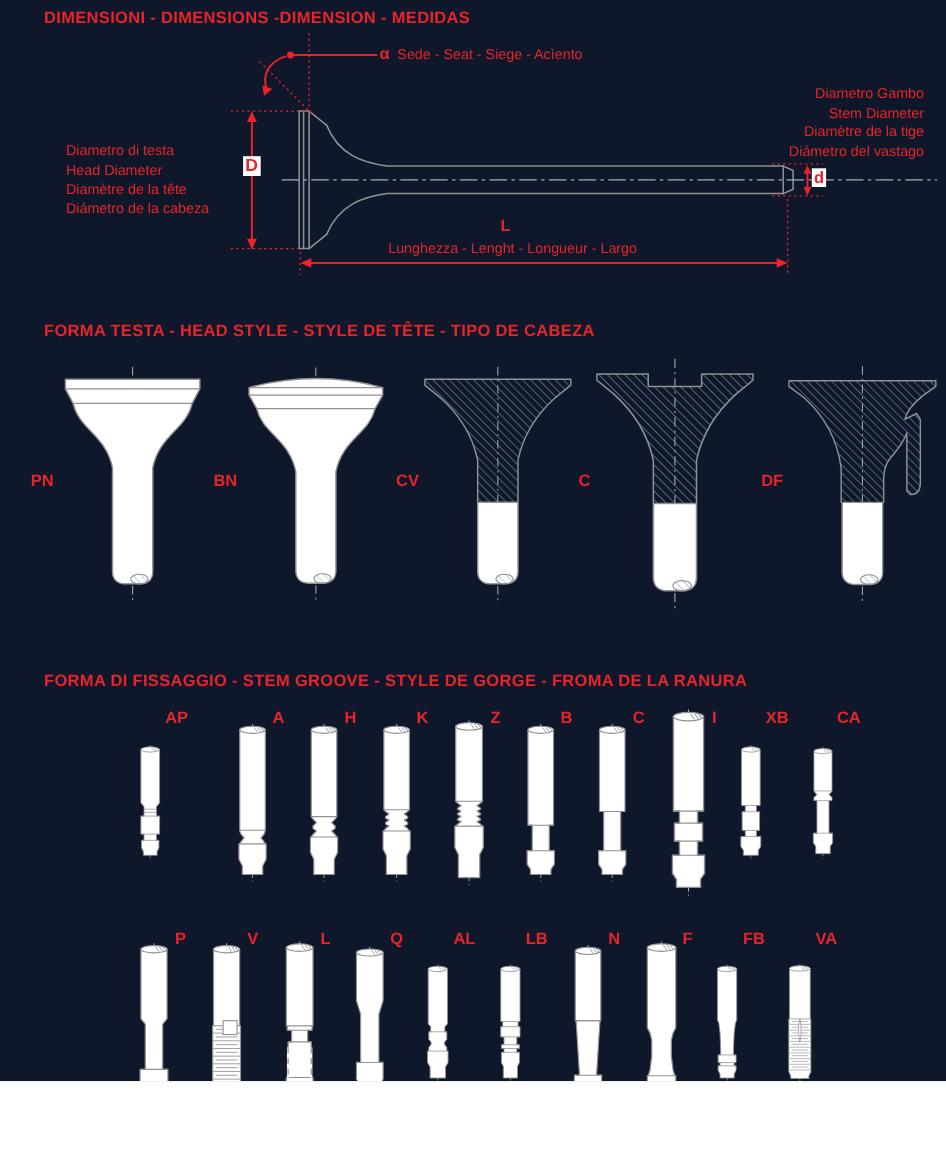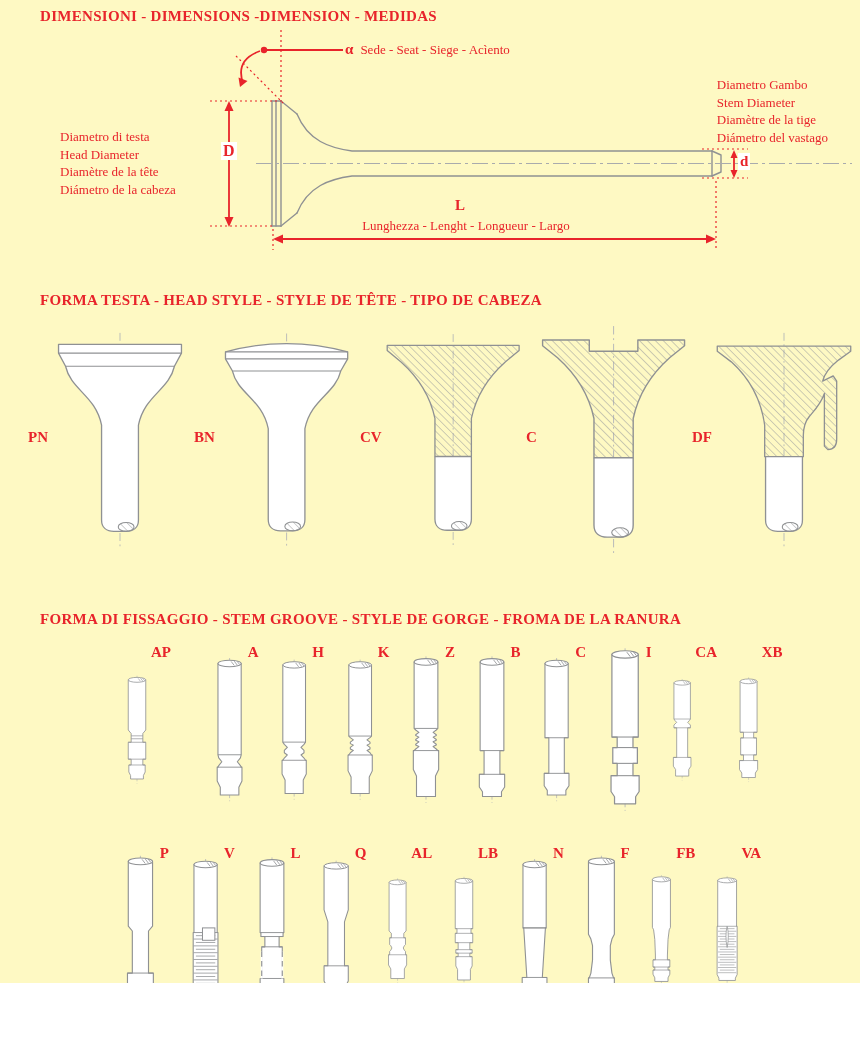--- a/index.html
+++ b/index.html
@@ -1,17 +1,17 @@
 <!DOCTYPE html>
 <html><head>
 <meta charset="utf-8">
 <style>
   html,body{margin:0;padding:0;background:#fff;}
-  .page{position:relative;width:860px;height:983px;background:#fef9c3;overflow:hidden;
-        font-family:Liberation Serif, serif;}
+  .page{position:relative;width:860px;height:983px;background:#0f172a;overflow:hidden;
+        font-family:Liberation Sans, sans-serif;}
   .sec-title{position:absolute;font-size:15px;font-weight:bold;color:#e8242b;letter-spacing:.3px;white-space:nowrap;}
   .red-label{color:#e8242b;font-size:13px;font-weight:500;line-height:17.5px;white-space:nowrap;}
   .dim-sym{position:absolute;color:#e8242b;font-weight:bold;font-size:16px;background:#fff;padding:0 2px;}
   .abs{position:absolute;}
   .fig-label{font-size:15px;font-weight:bold;color:#e8242b;text-align:center;}
   .head-row{position:absolute;top:315px;left:28px;display:flex;gap:2px;}
   .head-fig{width:164px;display:flex;align-items:center;}
   .head-fig .fig-label{margin-bottom:5px;height:18px;}
   .stem-row{position:absolute;display:flex;}
   .stem-fig{width:48px;display:flex;flex-direction:row;}
@@ -77,21 +77,21 @@
       <polygon points="273,239 283,234.5 283,243.5"></polygon>
       <polygon points="716,239 706,234.5 706,243.5"></polygon>
     </g>
   </svg>
 
   <div class="abs" style="left:345px;top:41px;display:flex;gap:7px;align-items:baseline;">
     <span style="color:#e8242b;font-weight:bold;font-size:15px;">α</span>
     <span class="red-label">Sede - Seat - Siege - Acìento</span>
   </div>
 
-  <div class="abs" style="right:32px;top:76px;">
+  <div class="abs" style="right:20px;top:76px;text-align:right;">
     <div class="red-label">Diametro Gambo</div>
     <div class="red-label">Stem Diameter</div>
     <div class="red-label">Diamètre de la tige</div>
     <div class="red-label">Diámetro del vastago</div>
   </div>
 
   <div class="abs" style="left:60px;top:128px;width:165px;text-align:left;">
     <div class="red-label">Diametro di testa</div>
     <div class="red-label">Head Diameter</div>
     <div class="red-label">Diamètre de la tête</div>
@@ -269,45 +269,45 @@
           <ellipse cx="0" cy="0" rx="15" ry="4.2" fill="#fff" stroke="#8f9193" stroke-width="1.3"></ellipse>
           <line x1="2" y1="-2.6" x2="6" y2="2.6" stroke="#8f9193" stroke-width="1"></line>
           <line x1="6" y1="-2.9" x2="10" y2="2.3" stroke="#8f9193" stroke-width="1"></line>
           <line x1="9.5" y1="-3" x2="13" y2="1.4" stroke="#8f9193" stroke-width="1"></line>
         </svg>
         <div class="fig-label">I</div>
       </div>
       <div class="stem-fig">
         <svg width="48" height="180" viewBox="-24 -8 48 188">
           <line x1="0" y1="-7" x2="0" y2="178" stroke="#b4b6b8" stroke-width="1" stroke-dasharray="7 3 1.5 3"></line>
-          <path d="M15,0 L15,66 L13,69 L10,72 L13,75 L15,77 L15,82 L10,82 L10,136 L16,136 L16,152 L12,158 L12,170 L-12,170 L-12,158 L-16,152 L-16,136 L-10,136 L-10,82 L-15,82 L-15,77 L-13,75 L-10,72 L-13,69 L-15,66 L-15,0 Z" fill="#fff" stroke="#8f9193" stroke-width="1.4" stroke-linejoin="round"></path>
-          <line x1="-15" y1="82" x2="15" y2="82" stroke="#8f9193" stroke-width="1.2"></line>
-          <line x1="-16" y1="136" x2="16" y2="136" stroke="#8f9193" stroke-width="1.2"></line>
-          <line x1="-15" y1="66" x2="15" y2="66" stroke="#8f9193" stroke-width="1.2"></line>
-          <ellipse cx="0" cy="0" rx="15" ry="4.2" fill="#fff" stroke="#8f9193" stroke-width="1.3"></ellipse>
-          <line x1="2" y1="-2.6" x2="6" y2="2.6" stroke="#8f9193" stroke-width="1"></line>
-          <line x1="6" y1="-2.9" x2="10" y2="2.3" stroke="#8f9193" stroke-width="1"></line>
-          <line x1="9.5" y1="-3" x2="13" y2="1.4" stroke="#8f9193" stroke-width="1"></line>
-        </svg>
-        <div class="fig-label">CA</div>
-      </div>
-      <div class="stem-fig">
-        <svg width="48" height="180" viewBox="-24 -8 48 188">
-          <line x1="0" y1="-7" x2="0" y2="178" stroke="#b4b6b8" stroke-width="1" stroke-dasharray="7 3 1.5 3"></line>
           <path d="M15,0 L15,90 L9,90 L9,100 L14,100 L14,130 L9,130 L9,140 L16,140 L16,156 L12,162 L12,170 L-12,170 L-12,162 L-16,156 L-16,140 L-9,140 L-9,130 L-14,130 L-14,100 L-9,100 L-9,90 L-15,90 L-15,0 Z" fill="#fff" stroke="#8f9193" stroke-width="1.4" stroke-linejoin="round"></path>
           <line x1="-15" y1="90" x2="15" y2="90" stroke="#8f9193" stroke-width="1.2"></line>
           <line x1="-14" y1="100" x2="14" y2="100" stroke="#8f9193" stroke-width="1.2"></line>
           <line x1="-14" y1="130" x2="14" y2="130" stroke="#8f9193" stroke-width="1.2"></line>
           <line x1="-16" y1="140" x2="16" y2="140" stroke="#8f9193" stroke-width="1.2"></line>
           <ellipse cx="0" cy="0" rx="15" ry="4.2" fill="#fff" stroke="#8f9193" stroke-width="1.3"></ellipse>
           <line x1="2" y1="-2.6" x2="6" y2="2.6" stroke="#8f9193" stroke-width="1"></line>
           <line x1="6" y1="-2.9" x2="10" y2="2.3" stroke="#8f9193" stroke-width="1"></line>
           <line x1="9.5" y1="-3" x2="13" y2="1.4" stroke="#8f9193" stroke-width="1"></line>
         </svg>
         <div class="fig-label">XB</div>
+      </div>
+      <div class="stem-fig">
+        <svg width="48" height="180" viewBox="-24 -8 48 188">
+          <line x1="0" y1="-7" x2="0" y2="178" stroke="#b4b6b8" stroke-width="1" stroke-dasharray="7 3 1.5 3"></line>
+          <path d="M15,0 L15,66 L13,69 L10,72 L13,75 L15,77 L15,82 L10,82 L10,136 L16,136 L16,152 L12,158 L12,170 L-12,170 L-12,158 L-16,152 L-16,136 L-10,136 L-10,82 L-15,82 L-15,77 L-13,75 L-10,72 L-13,69 L-15,66 L-15,0 Z" fill="#fff" stroke="#8f9193" stroke-width="1.4" stroke-linejoin="round"></path>
+          <line x1="-15" y1="82" x2="15" y2="82" stroke="#8f9193" stroke-width="1.2"></line>
+          <line x1="-16" y1="136" x2="16" y2="136" stroke="#8f9193" stroke-width="1.2"></line>
+          <line x1="-15" y1="66" x2="15" y2="66" stroke="#8f9193" stroke-width="1.2"></line>
+          <ellipse cx="0" cy="0" rx="15" ry="4.2" fill="#fff" stroke="#8f9193" stroke-width="1.3"></ellipse>
+          <line x1="2" y1="-2.6" x2="6" y2="2.6" stroke="#8f9193" stroke-width="1"></line>
+          <line x1="6" y1="-2.9" x2="10" y2="2.3" stroke="#8f9193" stroke-width="1"></line>
+          <line x1="9.5" y1="-3" x2="13" y2="1.4" stroke="#8f9193" stroke-width="1"></line>
+        </svg>
+        <div class="fig-label">CA</div>
       </div>
     </div>
   <div id="stem-row2" class="stem-row" style="top:841px;left:121px;gap:17.8px;">
       <div class="stem-fig">
         <svg width="48" height="180" viewBox="-24 -8 48 188">
           <line x1="0" y1="-7" x2="0" y2="178" stroke="#b4b6b8" stroke-width="1" stroke-dasharray="7 3 1.5 3"></line>
           <path d="M15,0 L15,80 L10,86 L10,138 L16,138 L16,154 L12,161 L12,170 L-12,170 L-12,161 L-16,154 L-16,138 L-10,138 L-10,86 L-15,80 L-15,0 Z" fill="#fff" stroke="#8f9193" stroke-width="1.4" stroke-linejoin="round"></path>
           <line x1="-16" y1="138" x2="16" y2="138" stroke="#8f9193" stroke-width="1.2"></line>
           <ellipse cx="0" cy="0" rx="15" ry="4.2" fill="#fff" stroke="#8f9193" stroke-width="1.3"></ellipse>
           <line x1="2" y1="-2.6" x2="6" y2="2.6" stroke="#8f9193" stroke-width="1"></line>

